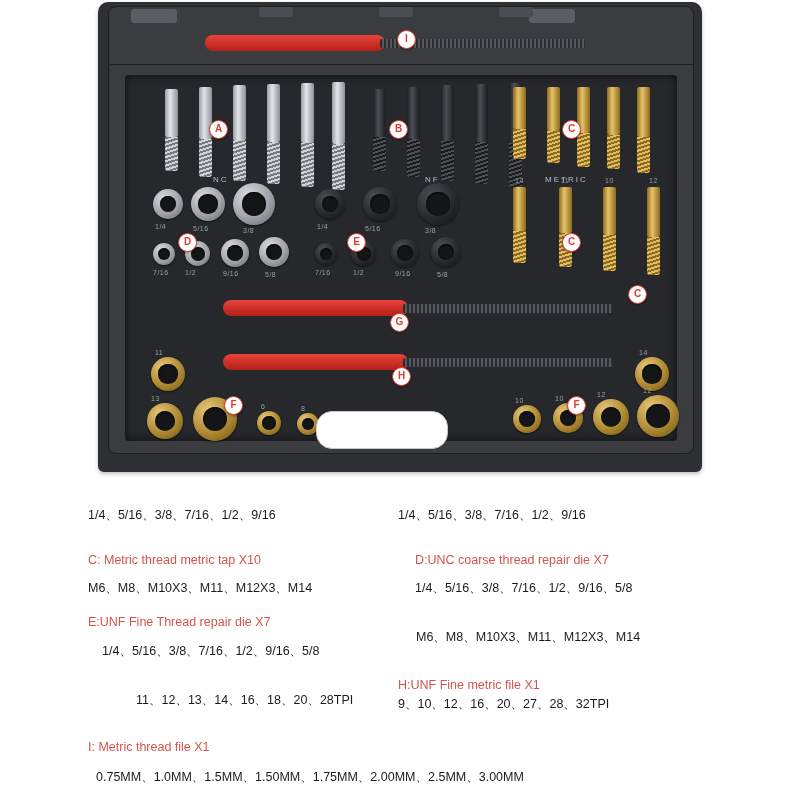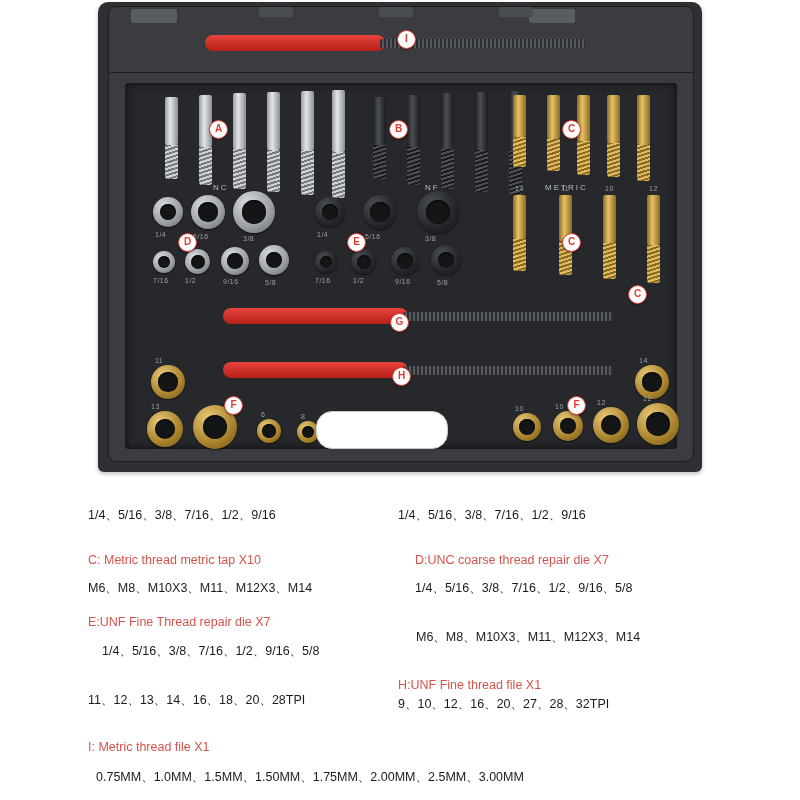--- a/index.html
+++ b/index.html
@@ -61,21 +61,21 @@
     position: absolute;
     top: 0px;
     width: 34px;
     height: 10px;
     background: #4a4d51;
     border-radius: 2px;
   }
   .case-body {
     position: absolute;
     left: 108px;
-    top: 72px;
+    top: 64px;
     width: 584px;
     height: 388px;
     background: #3a3c40;
     border-radius: 3px 3px 8px 8px;
     border: 1px solid #1d1e20;
   }
   .tray {
     position: absolute;
     left: 16px;
     top: 10px;
@@ -503,24 +503,24 @@
 
     <div class="abs" style="left:88px; top:137px; width:310px;">
       <p class="spec-title">E:UNF Fine Thread repair die X7</p>
       <p class="spec-values" style="margin-top:14px; margin-left:14px;">1/4、5/16、3/8、7/16、1/2、9/16、5/8</p>
     </div>
     <div class="abs" style="left:408px; top:137px; width:330px;">
       <p class="spec-values" style="margin-top:14px; margin-left:8px;">M6、M8、M10X3、M11、M12X3、M14</p>
     </div>
 
     <div class="abs" style="left:88px; top:200px; width:310px;">
-      <p class="spec-values" style="margin-top:14px;">11、12、13、14、16、18、20、28TPI</p>
+      <p class="spec-values" style="margin-top:14px;margin-left:48px;">11、12、13、14、16、18、20、28TPI</p>
     </div>
     <div class="abs" style="left:398px; top:200px; width:330px;">
-      <p class="spec-title">H:UNF Fine thread file X1</p>
+      <p class="spec-title">H:UNF Fine metric file X1</p>
       <p class="spec-values" style="">9、10、12、16、20、27、28、32TPI</p>
     </div>
 
     <div class="abs" style="left:88px; top:262px; width:640px;">
       <p class="spec-title">I: Metric thread file X1</p>
       <p class="spec-values" style="margin-top:15px; margin-left:8px;">0.75MM、1.0MM、1.5MM、1.50MM、1.75MM、2.00MM、2.5MM、3.00MM</p>
     </div>
 
   </div>
 </div>

